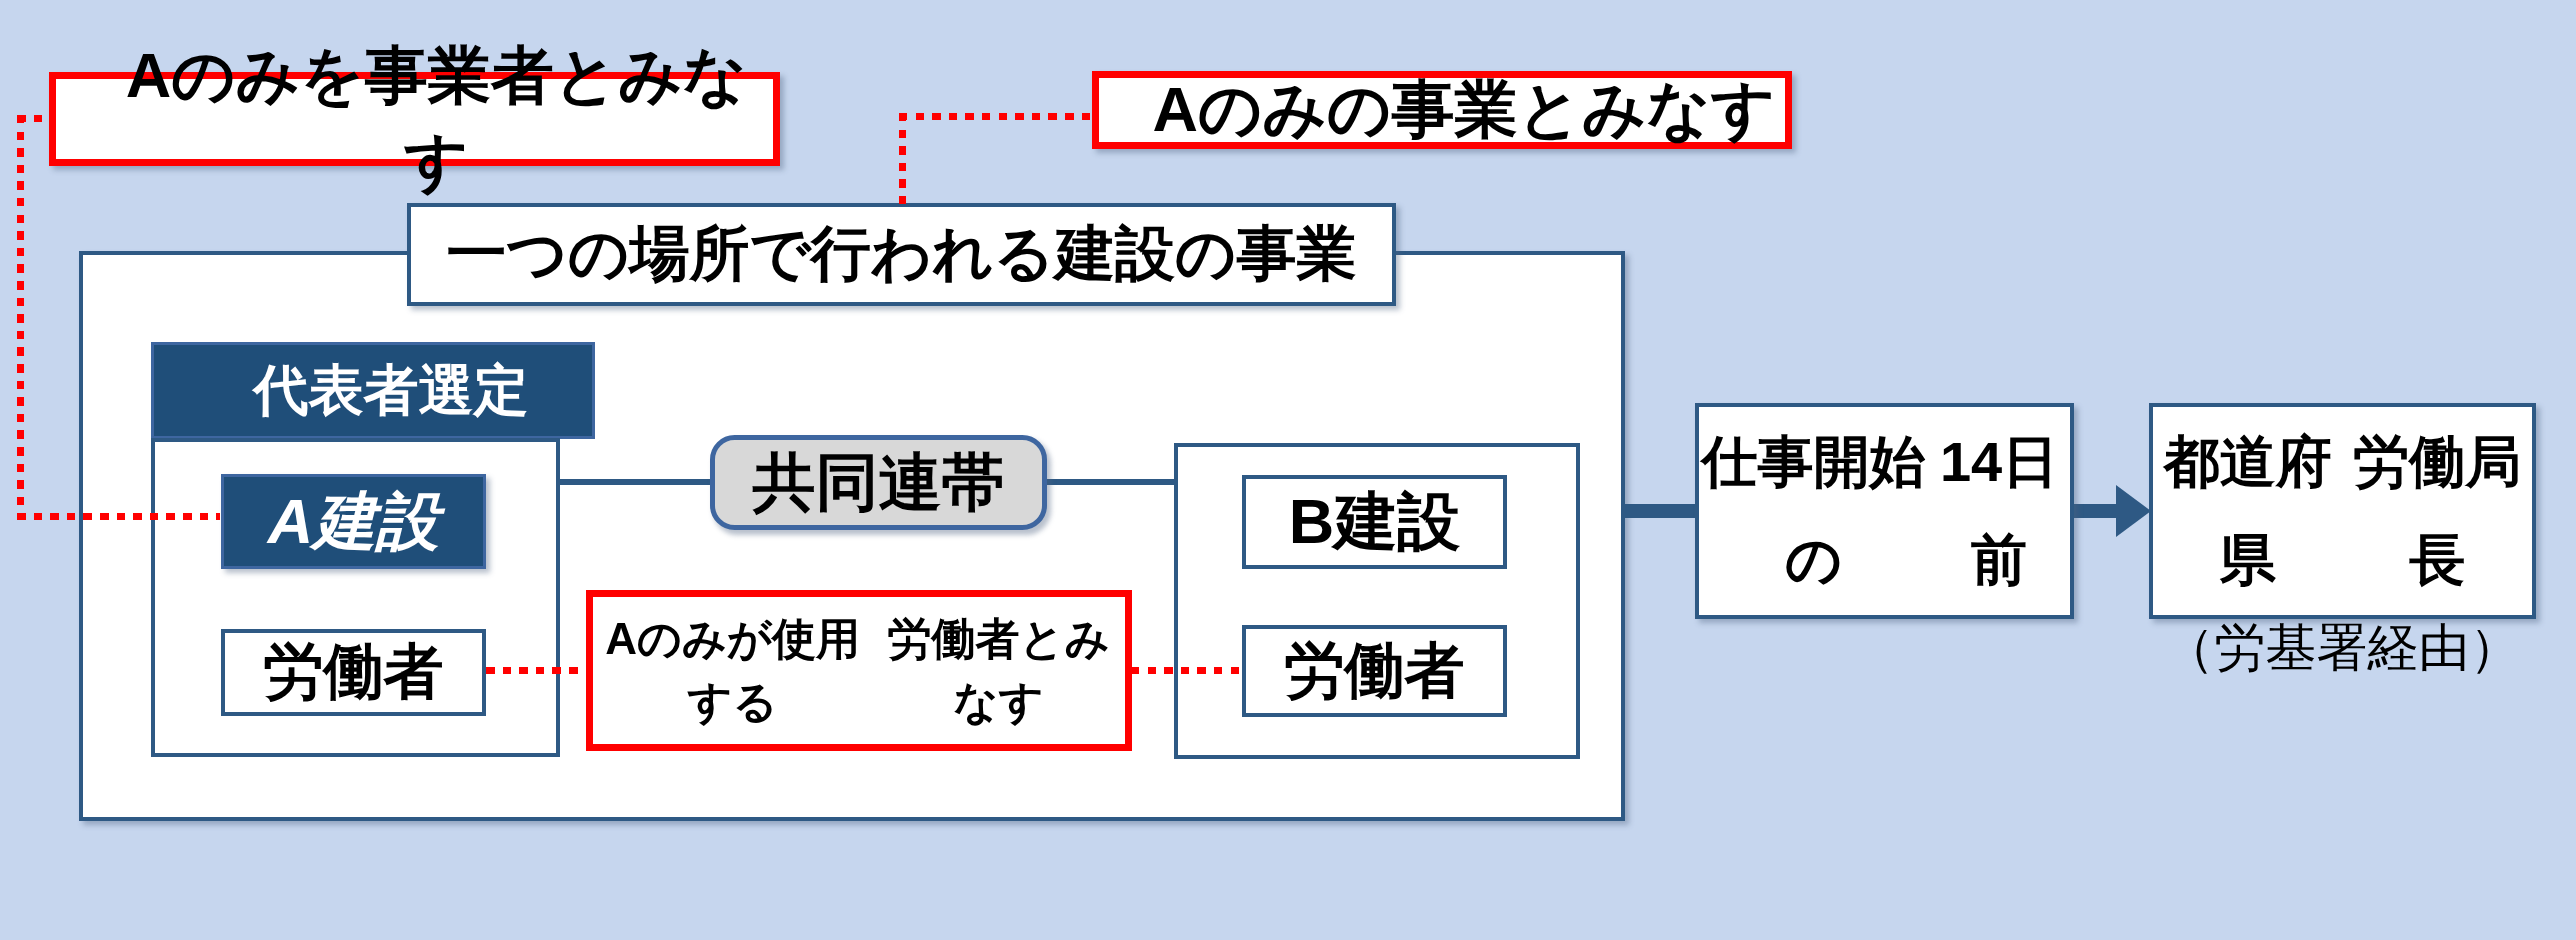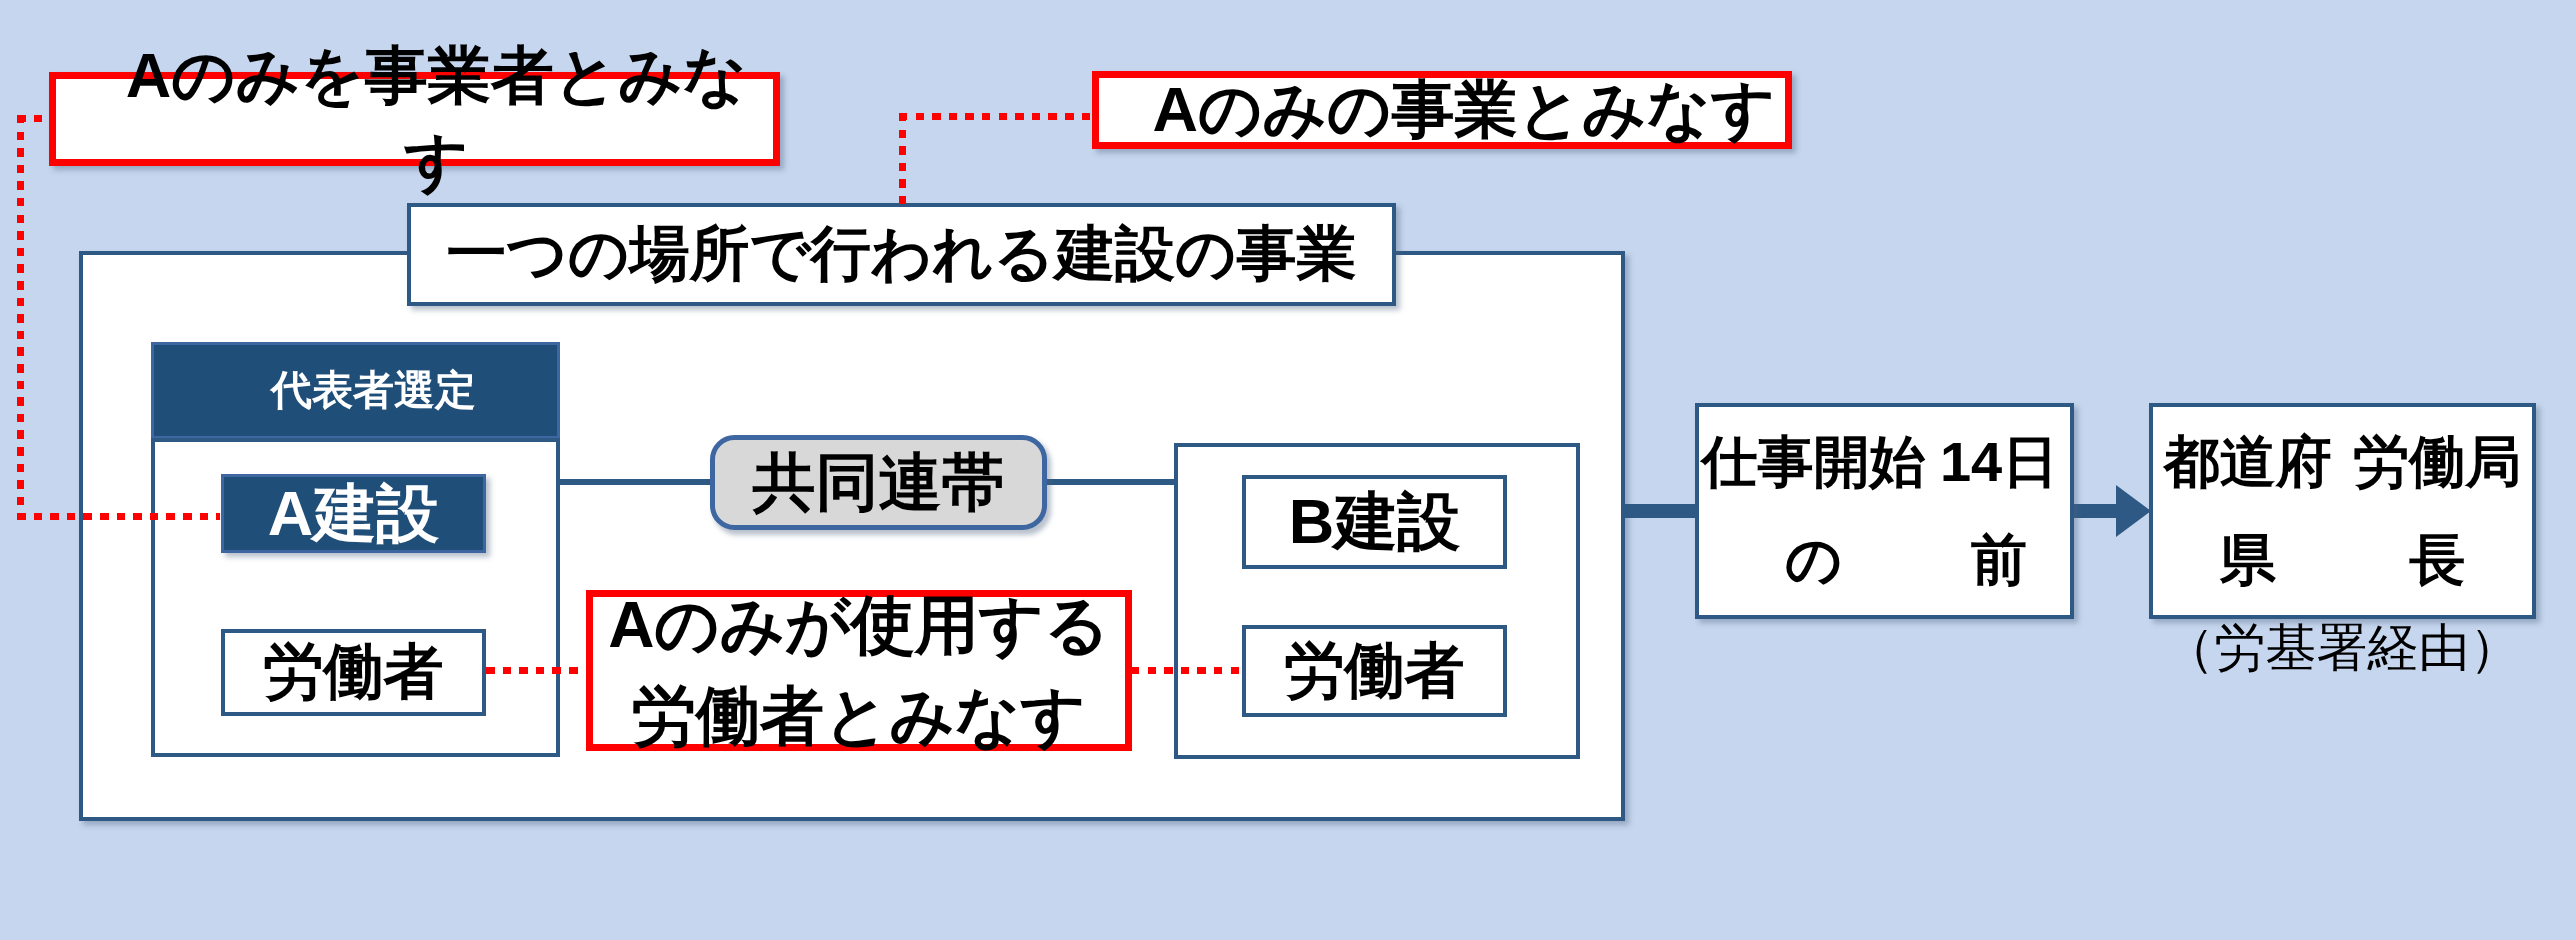--- a/index.html
+++ b/index.html
@@ -14,48 +14,48 @@
   .box { position:absolute; display:flex; align-items:center; justify-content:center; text-align:center; }
   .shadow { box-shadow:3.7px 4.3px 5.3px rgba(80,100,130,0.40); }
 
   
   .red-note { background:var(--white,#fff); border:7px solid var(--red,#FF0000); font-size:63px; z-index:6;padding-left:44px; }
   #red-note-left { left:49px; top:72px; width:731px; height:94px; }
   #red-note-top  { left:1092px; top:71px; width:700px; height:78px; }
   #red-deemed-workers {
     left:586px; top:590px; width:546px; height:161px;
     background:var(--white,#fff); border:7px solid var(--red,#FF0000);
-    flex-direction:column; font-size:64px; line-height:1.42; z-index:7;
+    font-size:44px; line-height:1.42; z-index:7;
   }
 
   
   #site-container {
     left:79px; top:251px; width:1546px; height:570px;
     background:var(--white,#fff); border:4.8px solid var(--navy-border,#2E5984); z-index:1;
   }
   #site-title {
     left:407px; top:203px; width:989px; height:103px;
     background:var(--white,#fff); border:4.3px solid var(--navy-border,#2E5984);
     font-size:60px; z-index:3;
   }
 
   
   #rep-header {
-    left:151px; top:342px; width:409px; height:97px;
+    left:151px; top:342px; width:444px; height:97px;
     background:var(--navy-fill,#1F4E79); border:3.7px solid var(--navy-light,#3E66A0);
-    color:var(--white,#fff); font-size:41px; z-index:2;padding-left:36px;
+    color:var(--white,#fff); font-size:55px; z-index:2;padding-left:36px;
   }
   #rep-body {
     left:151px; top:438px; width:409px; height:319px;
     background:var(--white,#fff); border:4.3px solid var(--navy-border,#2E5984); z-index:2;
   }
   #company-a {
-    left:221px; top:474px; width:265px; height:79px;
+    left:221px; top:474px; width:265px; height:95px;
     background:var(--navy-fill,#1F4E79); border:3.7px solid var(--navy-light,#3E66A0);
-    color:var(--white,#fff); font-size:63px; z-index:4;
+    color:var(--white,#fff); font-size:63px; z-index:4;font-style:italic;
   }
   #workers-a {
     left:221px; top:629px; width:265px; height:87px;
     background:var(--white,#fff); border:4.8px solid var(--navy-border,#2E5984);
     font-size:60px; z-index:4;
   }
 
   
   #joint-liability {
     left:710px; top:435px; width:337px; height:95px;

